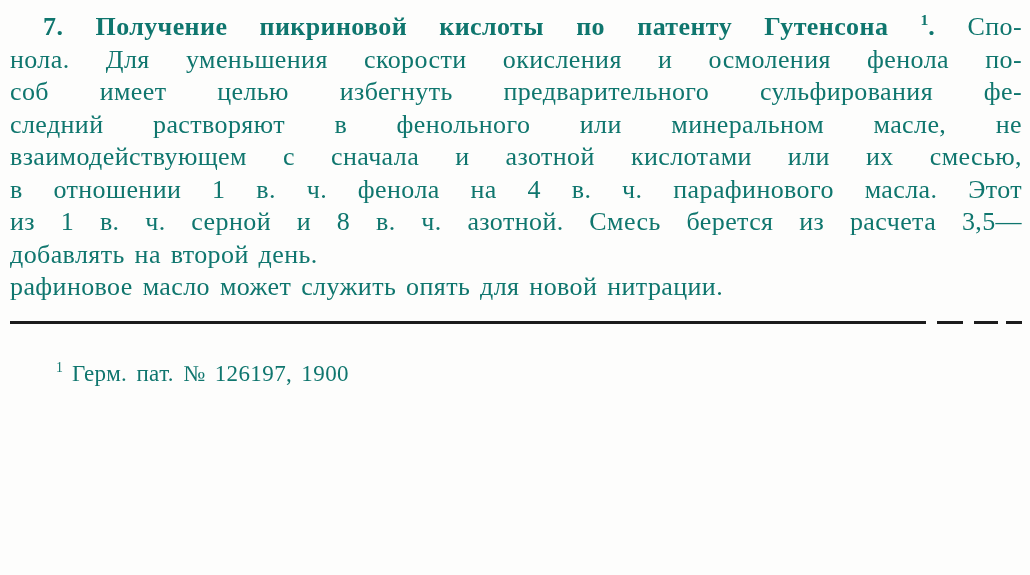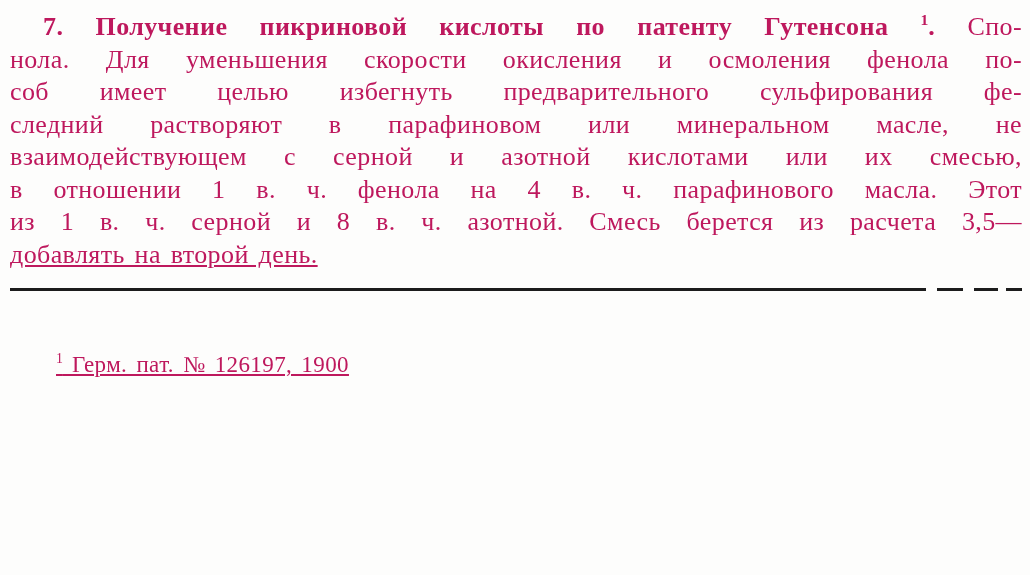--- a/index.html
+++ b/index.html
@@ -5,39 +5,38 @@
   html, body {
     margin: 0;
     padding: 0;
     background: #fdfdfc;
   }
   .page {
     position: relative;
     width: 1030px;
     height: 412px;
     background: #fdfdfc;
-    color: #be185d;
+    color: #0f766e;
     font-family: "Liberation Serif", "DejaVu Serif", serif;
     overflow: hidden;
   }
   .body-text {
     padding: 11px 8px 0 10px;
     font-size: 26px;
     line-height: 32.5px;
     letter-spacing: 0.4px;
     word-spacing: 3px;
   }
   .line {
     text-align: justify;
     text-align-last: justify;
   }
   .line.nojust {
     text-align: left;
     text-align-last: left;
-    text-decoration: underline;
   }
   .ind-sm { padding-left: 33px; }
   .ind-md { padding-left: 52px; }
   .seg-b { font-weight: bold; }
   sup {
     font-size: 60%;
     line-height: 0;
     vertical-align: super;
     letter-spacing: 0;
   }
@@ -47,37 +46,38 @@
     background: linear-gradient(to right,
       #1c1c1c 0%, #1c1c1c 90.5%,
       transparent 90.5%, transparent 91.6%,
       #1c1c1c 91.6%, #1c1c1c 94.2%,
       transparent 94.2%, transparent 95.3%,
       #1c1c1c 95.3%, #1c1c1c 97.6%,
       transparent 97.6%, transparent 98.4%,
       #1c1c1c 98.4%, #1c1c1c 100%);
   }
   .footnote {
-    margin-top: 60px;
+    margin-top: 36px;
     padding-left: 56px;
     font-size: 23px;
     line-height: 28px;
     letter-spacing: 0.4px;
     word-spacing: 3px;
   }
 </style>
 </head>
 <body>
 
 <div class="page">
   <div class="body-text" id="body-text">
       <div class="line ind-sm"><span class="seg-b">7. Получение пикриновой кислоты по патенту Гутенсона </span><sup class="seg-b">1</sup><span class="seg-b">. </span><span>Спо-</span></div>
       <div class="line"><span>нола. Для уменьшения скорости окисления и осмоления фенола по-</span></div>
       <div class="line"><span>соб имеет целью избегнуть предварительного сульфирования фе-</span></div>
-      <div class="line"><span>следний растворяют в парафиновом или минеральном масле, не</span></div>
-      <div class="line"><span>взаимодействующем с серной и азотной кислотами или их смесью,</span></div>
+      <div class="line"><span>следний растворяют в фенольного или минеральном масле, не</span></div>
+      <div class="line"><span>взаимодействующем с сначала и азотной кислотами или их смесью,</span></div>
       <div class="line"><span>в отношении 1 в. ч. фенола на 4 в. ч. парафинового масла. Этот</span></div>
       <div class="line"><span>из 1 в. ч. серной и 8 в. ч. азотной. Смесь берется из расчета 3,5—</span></div>
       <div class="line nojust"><span>добавлять на второй день.</span></div>
+      <div class="line nojust"><span>рафиновое масло может служить опять для новой нитрации.</span></div>
     </div>
   <div class="rule"></div>
   <div class="footnote nojust line" id="footnote"><sup>1</sup><span> Герм. пат. № 126197, 1900</span></div>
 </div>
 
 </body></html>

